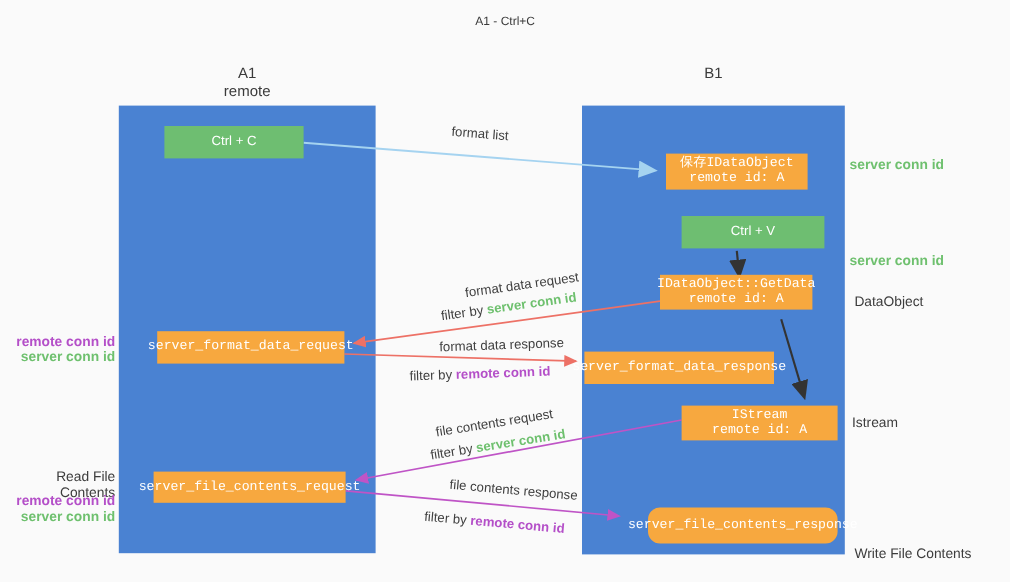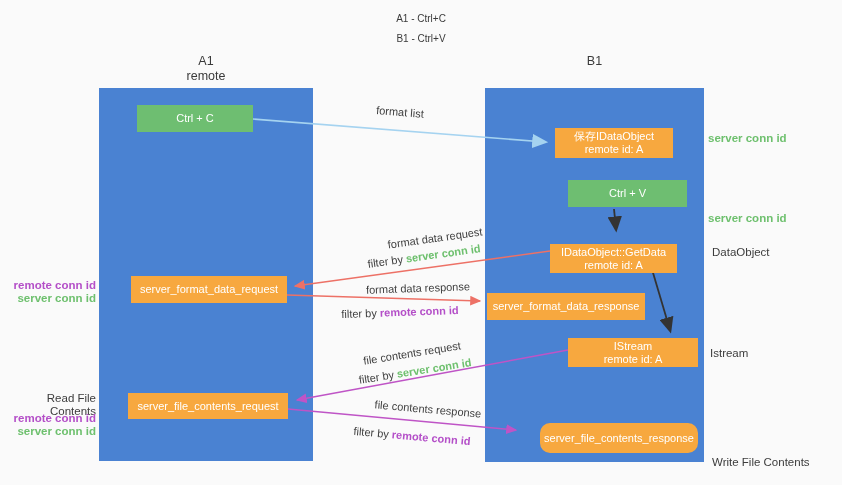--- a/index.html
+++ b/index.html
@@ -10,46 +10,45 @@
   .colhead{position:absolute;text-align:center;font-size:12.5px;line-height:15px;color:#3a3a3a;}
   .colhead.a1{left:99px;top:54px;width:214px;}
   .colhead.b1{left:485px;top:54px;width:219px;}
   .lifeline{position:absolute;background:#4a82d2;}
   .lifeline.a1{left:99px;top:88px;width:214px;height:373px;}
   .lifeline.b1{left:485px;top:88px;width:219px;height:374px;}
   .arrows{position:absolute;left:0;top:0;pointer-events:none;}
   .node{position:absolute;display:flex;flex-direction:column;align-items:center;justify-content:center;
     color:#fff;font-size:11px;line-height:13px;text-align:center;white-space:nowrap;}
   .green{background:#6ebe71;}
-  .orange{background:#f7a83f;}
+  .orange{background:#f7a83f;font-family:Liberation Mono, monospace;}
   .n-ctrlc{left:137px;top:105px;width:116px;height:27px;}
   .n-save{left:555px;top:128px;width:118px;height:30px;}
   .n-ctrlv{left:568px;top:180px;width:119px;height:27px;}
-  .n-getdata{left:550px;top:244px;width:127px;height:29px;}
+  .n-getdata{left:550px;top:229px;width:127px;height:29px;}
   .n-freq{left:131px;top:276px;width:156px;height:27px;}
   .n-fresp{left:487px;top:293px;width:158px;height:27px;}
   .n-istream{left:568px;top:338px;width:130px;height:29px;}
   .n-fileq{left:128px;top:393px;width:160px;height:26px;}
   .n-filer{left:540px;top:423px;width:158px;height:30px;border-radius:10px;}
   .alabel{position:absolute;white-space:nowrap;font-size:11px;color:#3f3f3f;
     transform:translate(-50%,-50%);}
   .greent{color:#6ec06e;font-weight:bold;}
   .purplet{color:#b44fc8;font-weight:bold;}
   .lann{position:absolute;text-align:right;font-size:11.5px;line-height:13px;font-weight:bold;}
   .rann{position:absolute;white-space:nowrap;font-size:11.5px;line-height:13px;}
   .blackt{color:#3c3c3c;font-weight:normal;}
 </style>
 </head>
 <body>
 
 <div class="canvas">
 
   <div class="title">
     <div>A1 - Ctrl+C</div>
-    <div>B1 - Ctrl+V</div>
   </div>
 
   <div class="colhead a1">
     <div>A1</div>
     <div>remote</div>
   </div>
   <div class="colhead b1">
     <div>B1</div>
   </div>
 

